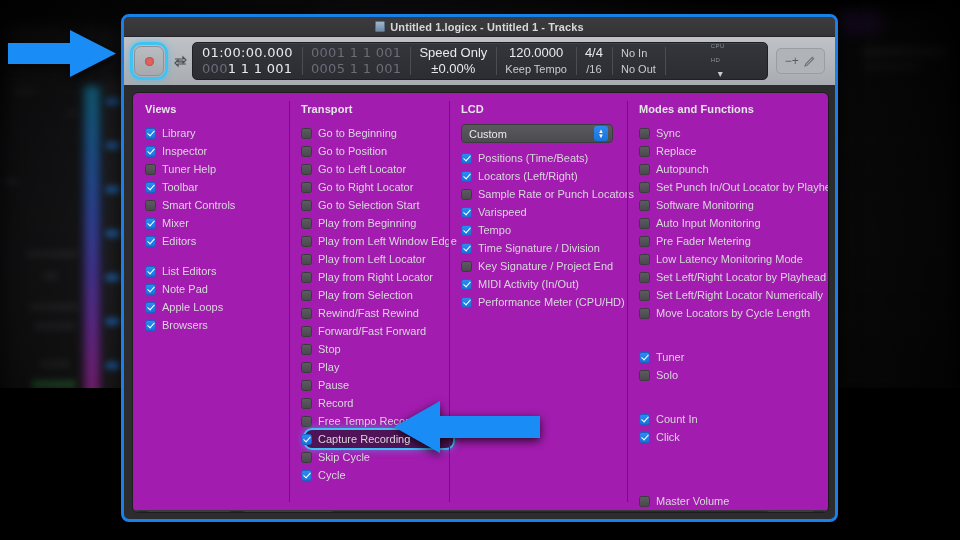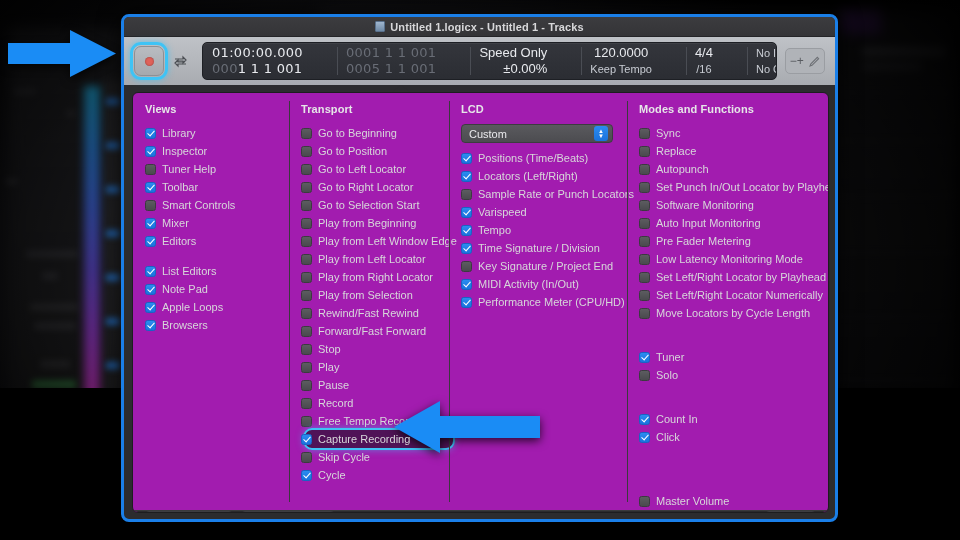--- a/index.html
+++ b/index.html
@@ -111,37 +111,36 @@
     position:absolute; left:-4px; top:-4px; width:38px; height:38px;
     border:3px solid #3fc3f5; border-radius:11px; pointer-events:none;
     box-shadow: 0 0 6px rgba(63,195,245,.7);
   }
   .cycle-btn {
     width:24px; height:26px; display:flex; align-items:center; justify-content:center;
     color:#4b4e53; font-size:15px;
   }
 
   .lcd {
-    margin-left:10px; height:38px; border-radius:5px; display:flex; align-items:stretch;
+    height:38px; border-radius:5px; display:flex; align-items:stretch;
     background: linear-gradient(180deg,#34363c 0%,#2b2d33 100%);
     border:1px solid #1d1f24;
     box-shadow: inset 0 1px 0 rgba(255,255,255,.06);
     overflow:hidden;
-    gap:25px;
   }
   .lcd-sec { padding:3px 9px; display:flex; flex-direction:column; justify-content:center; position:relative; }
   .lcd-sec + .lcd-sec::before {
     content:""; position:absolute; left:0; top:4px; bottom:4px; width:1px; background:#4a4d54;
   }
   .lcd-row { font-size:13px; color:#e8eaee; line-height:16px; white-space:nowrap; }
   .lcd-row.dim { color:#696d76; }
   .lcd-row.small { font-size:11px; color:#c8ccd3; }
   .lcd-pos { font-family:"DejaVu Sans", sans-serif; letter-spacing:.3px; }
   .bright { color:#e8eaee; }
-  .lcd-right { text-align:right; }
+  .lcd-right { text-align:center; }
   .lcd-center { text-align:center; }
   .lcd-perf { padding:4px 6px 4px 9px; display:flex; align-items:center; gap:5px; min-width:108px; }
   .perf-rows { display:flex; flex-direction:column; gap:8px; flex:1; }
   .perf-row { display:flex; align-items:center; gap:5px; }
   .perf-lbl { font-size:6px; color:#8b8f98; width:14px; letter-spacing:.4px; }
   .perf-bar { height:3px; flex:1; background:#4b4e55; border-radius:2px; }
   .perf-chev { color:#c9ccd2; font-size:10px; }
   .tool-box {
     margin-left:8px; width:50px; height:26px; border-radius:5px;
     background:#b0b3b8; border:1px solid #9a9da2;

